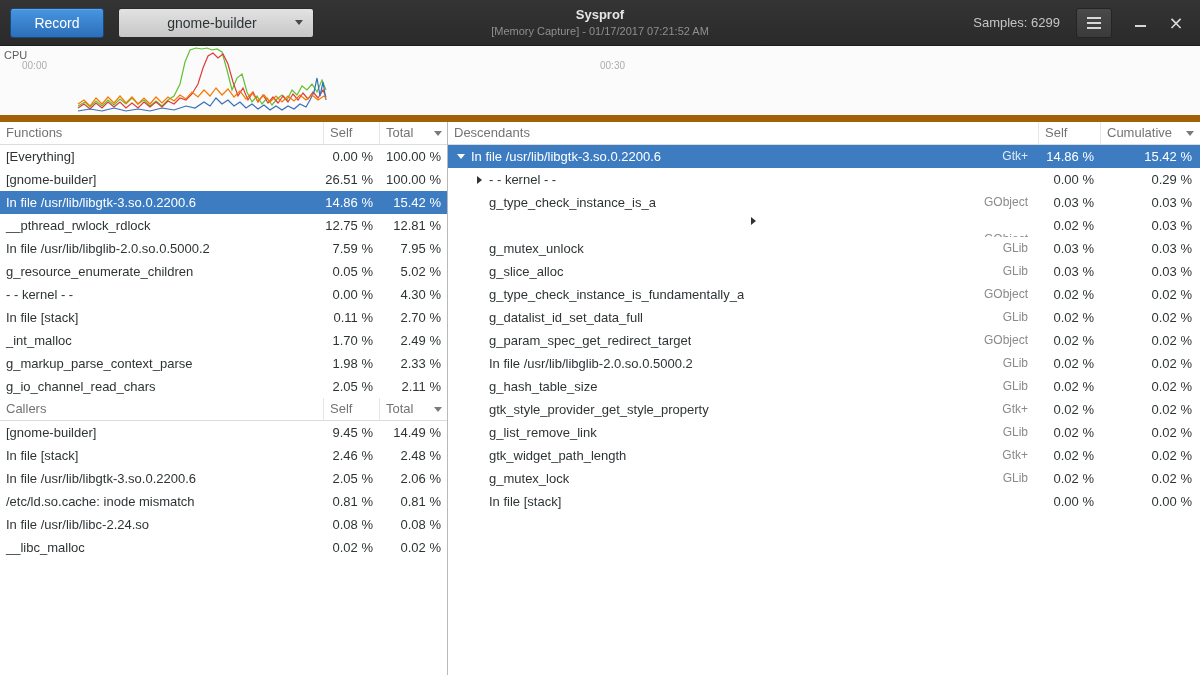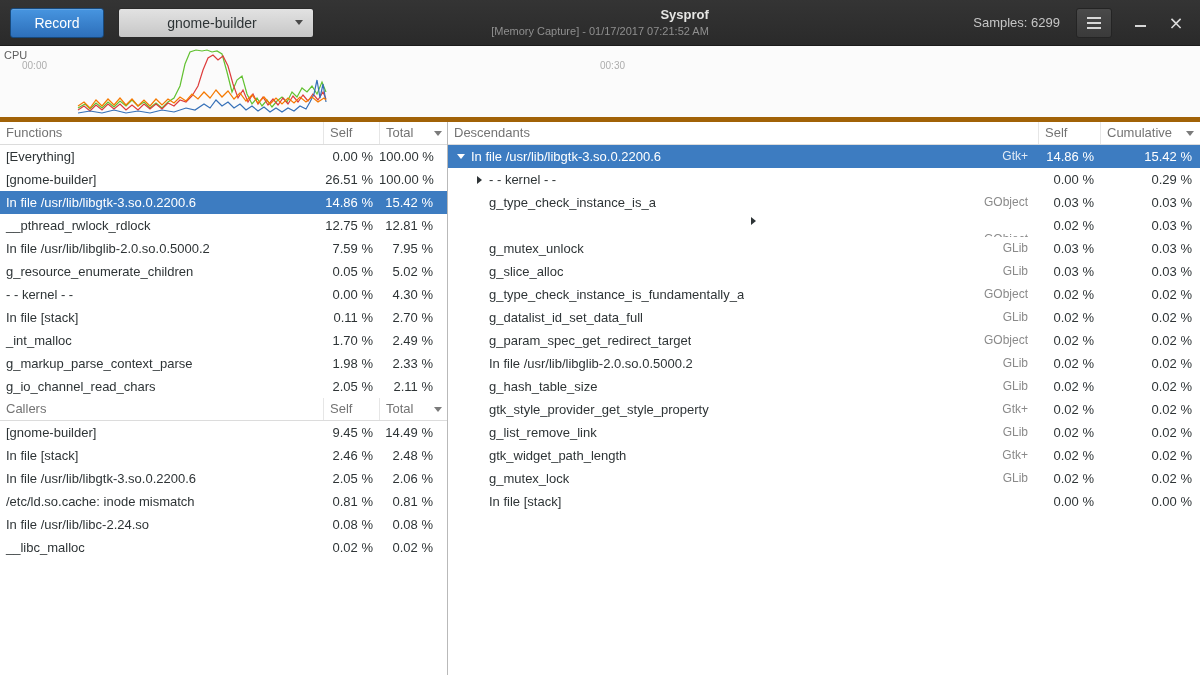--- a/index.html
+++ b/index.html
@@ -25,39 +25,39 @@
   }
   .process-dropdown {
     margin-left:14px; height:30px; width:196px;
     background:linear-gradient(#e2e2e2,#c7c7c7);
     border:1px solid #2a2a2a; border-radius:3px;
     display:flex; align-items:center; padding:0 10px;
     font-size:14px; color:#2e3436; font-family:inherit;
   }
   .dropdown-label { flex:1; text-align:center; }
   .chevron { width:0; height:0; border-left:4px solid transparent; border-right:4px solid transparent; border-top:5px solid #4a4a4a; }
-  .title-block { position:absolute; left:50%; top:7px; transform:translateX(-50%); text-align:right; }
+  .title-block { position:absolute; left:50%; top:7px; transform:translateX(-50%); text-align:center; }
   .title { font-size:13px; font-weight:bold; color:#e6e6e4; }
   .subtitle { font-size:11px; color:#8f8f8f; margin-top:3px; }
   .header-right { margin-left:auto; display:flex; align-items:center; }
   .samples { font-size:13px; color:#c6c6c6; margin-right:16px; }
   .menu-btn {
     width:36px; height:30px; border-radius:3px;
     background:linear-gradient(#4a4a4a,#3a3a3a);
     border:1px solid #242424; display:flex; align-items:center; justify-content:center;
   }
   .hamburger { width:14px; height:2px; background:#d8d8d8; box-shadow:0 -5px 0 #d8d8d8, 0 5px 0 #d8d8d8; }
   .win-btn { background:none; border:none; display:flex; align-items:center; justify-content:center; width:24px; height:30px; }
   .win-btn.minimize { margin-left:16px; }
   .win-btn.close { margin-left:12px; margin-right:2px; }
   .min-bar { width:11px; height:2px; background:#d6d6d6; margin-top:6px; }
   .close-x { color:#dcdcdc; font-size:18px; line-height:1; font-family:"DejaVu Sans", sans-serif; }
 
   
-  .cpu-graph { flex:0 0 76px; height:76px; position:relative; background:#fbfbfb; border-bottom:5px solid #a16207; }
+  .cpu-graph { flex:0 0 76px; height:76px; position:relative; background:#fbfbfb; border-bottom:7px solid #a16207; }
   .cpu-label { position:absolute; left:4px; top:3px; font-size:11px; color:#5d5d5d; }
   .time { position:absolute; font-size:10px; color:#adadad; }
   .t0 { left:22px; top:14px; }
   .t30 { left:600px; top:14px; }
   #cpu-svg { position:absolute; left:0; bottom:0; }
 
   
   .content { flex:1; display:flex; min-height:0; background:#fff; }
   .left-pane { width:448px; flex:0 0 448px; border-right:1px solid #b9b9b9; display:flex; flex-direction:column; background:#fff; }
   .right-pane { flex:1; display:flex; flex-direction:column; background:#fff; }
@@ -68,21 +68,21 @@
   .h-total { width:68px; flex:0 0 68px; padding:0 5px 0 6px; border-left:1px solid #e6e6e6; display:flex; align-items:center; justify-content:space-between; }
   .h-self-r { width:62px; flex:0 0 62px; padding-left:6px; border-left:1px solid #e6e6e6; }
   .h-cum { width:100px; flex:0 0 100px; padding:0 6px 0 6px; border-left:1px solid #e6e6e6; display:flex; align-items:center; justify-content:space-between; }
   .sort-arrow { width:0; height:0; border-left:4px solid transparent; border-right:4px solid transparent; border-top:5px solid #7b7b7b; }
 
   .rows { flex:0 0 auto; }
   .trow { display:flex; height:23px; line-height:23px; font-size:13px; color:#2e3436; white-space:nowrap; background:#fff; }
   .trow.selected { background:#3d7cc1; color:#fff; }
   .cell-name { flex:1; padding-left:6px; overflow:hidden; }
   .cell-self { width:56px; flex:0 0 56px; text-align:right; padding-right:6px; }
-  .cell-total { width:68px; flex:0 0 68px; text-align:right; padding-right:14px; }
+  .cell-total { width:68px; flex:0 0 68px; text-align:right; padding-right:6px; }
   .cell-self-r { width:62px; flex:0 0 62px; text-align:right; padding-right:6px; }
   .cell-cum { width:100px; flex:0 0 100px; text-align:right; padding-right:8px; }
 
   .cell-name.tree { display:flex; align-items:center; }
   .expander { width:14px; flex:0 0 14px; display:inline-flex; align-items:center; justify-content:center; margin-right:3px; }
   .expander.collapsed::before { content:''; display:block; width:0; height:0; border-top:4px solid transparent; border-bottom:4px solid transparent; border-left:5px solid #2e3436; }
   .expander.expanded::before { content:''; display:block; width:0; height:0; border-left:4px solid transparent; border-right:4px solid transparent; border-top:5px solid #2e3436; }
   .trow.selected .expander.expanded::before { border-top-color:#fff; }
   .fn-label { overflow:hidden; }
   .category { margin-left:auto; padding-right:10px; color:#8a8a8a; font-size:12px; }

